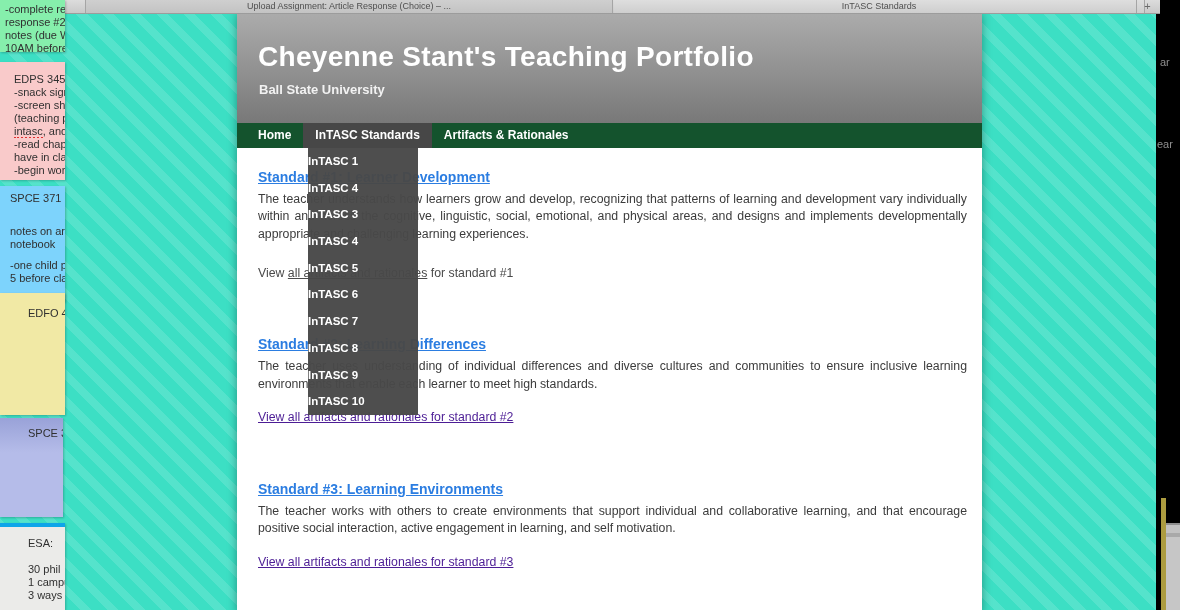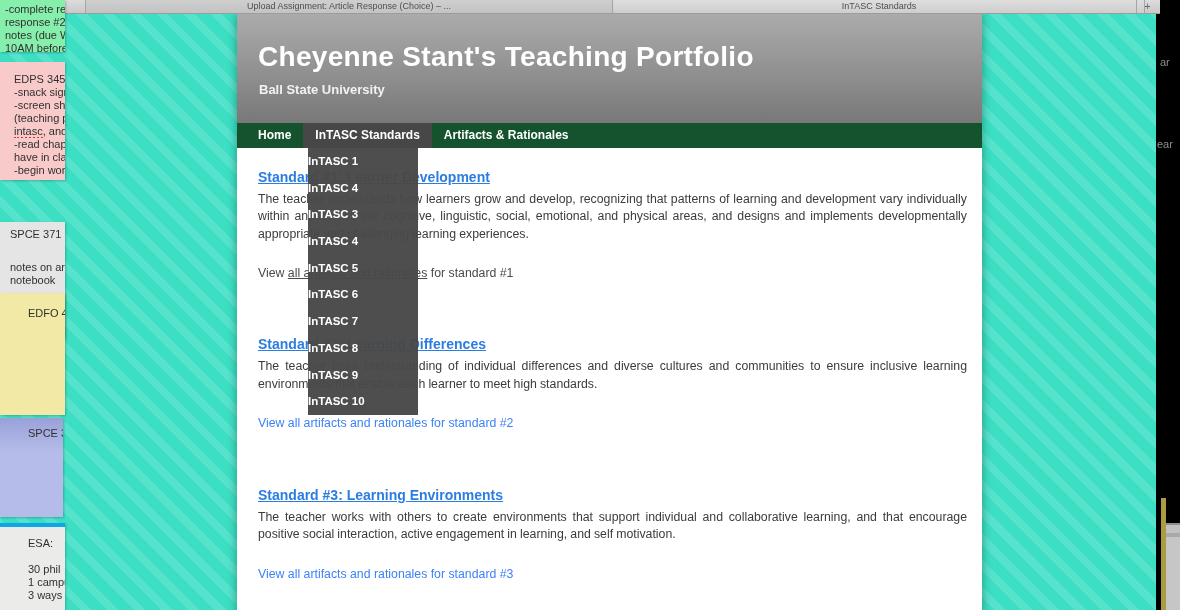--- a/index.html
+++ b/index.html
@@ -56,30 +56,30 @@
   }
   .dd-item { height:26.7px; line-height:26.7px; padding-left:0; color:#fff;
              font-size:11.5px; font-weight:bold; white-space:nowrap; }
 
   .content { padding:0 15px 0 21px; }
   .std-heading { color:#2b7de1; font-size:14px; font-weight:bold; text-decoration:underline; }
   .std-body { color:#3c3c3c; font-size:12.3px; line-height:17.4px; text-align:justify;
               word-spacing:-0.3px; margin-top:5px; }
   .view-line { font-size:12.3px; color:#4a4a4a; margin-top:23px; }
   .view-link-muted { text-decoration:underline; color:#4a4a4a; }
-  .view-link { color:#3b82f6; font-size:12.3px; display:inline-block; margin-top:23px; }
+  .view-link { color:#4c1d95; text-decoration:underline; font-size:12.3px; display:inline-block; margin-top:17px; }
   .mt-sec { margin-top:55px; }
 
   
   .note { position:absolute; left:0; width:65px; overflow:hidden; z-index:10;
           font-size:11px; color:#303030; box-shadow:1px 1px 2px rgba(0,0,0,0.22); }
   .note .line { height:13px; line-height:13px; white-space:nowrap; overflow:hidden; }
   .note-green  { top:0;   height:52px;  background:#86efac; padding:3px 0 0 5px; }
   .note-pink   { top:62px; height:118px; background:#f9caca; padding:11px 0 0 14px; }
-  .note-blue   { top:186px; height:116px; background:#e5e5e5; padding:6px 0 0 10px;margin-top:36px; }
+  .note-blue   { top:186px; height:116px; background:#7dd3fc; padding:6px 0 0 10px; }
   .note-yellow { top:293px; height:122px; background:#f1e9a5; padding:14px 0 0 28px; }
   .note-purple { top:418px; height:99px; width:63px; background:linear-gradient(#99a2d8, #b5bce9 35%, #b5bce9); padding:9px 0 0 28px; }
   .note-gray   { top:523px; height:87px; background:#ebebe9; padding:10px 0 0 28px; border-top:4px solid #0ea5e9; }
   .gap8 { height:8px; } .gap13 { height:13px; } .gap20 { height:20px; }
   .squiggle { border-bottom:2px dotted #e03030; }
 </style>
 </head>
 <body>
 
 <div class="viewport-bg"></div>

